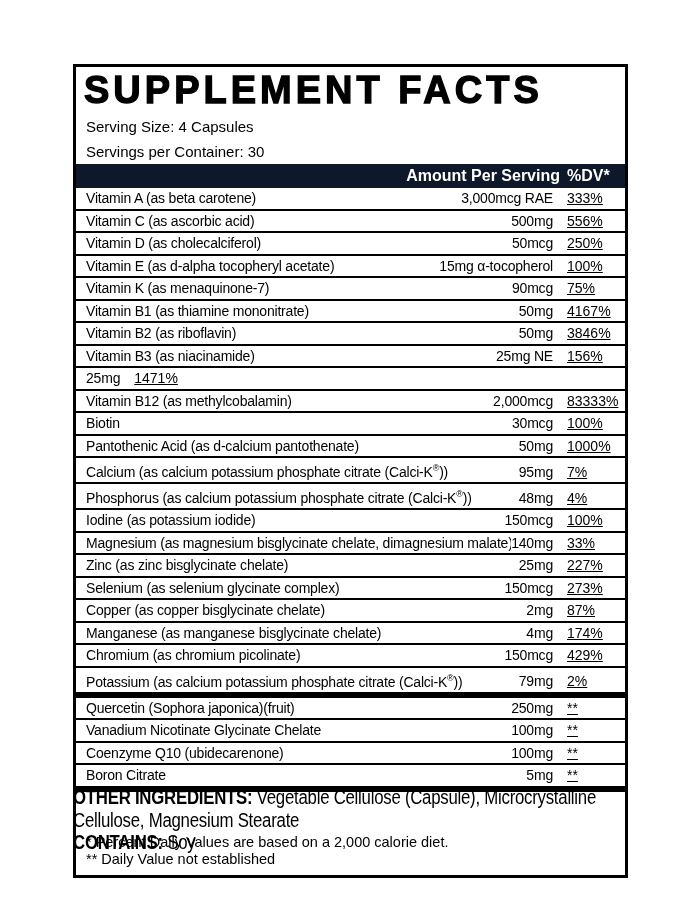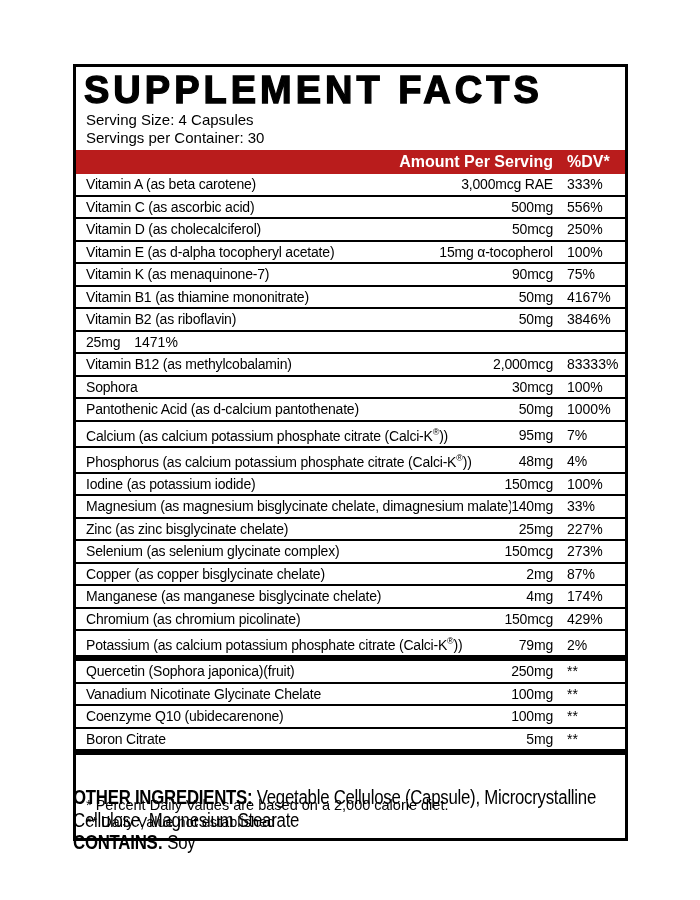--- a/index.html
+++ b/index.html
@@ -27,47 +27,48 @@
     letter-spacing: 4px;
     -webkit-text-stroke: 1.3px #000;
     line-height: 42px;
     padding: 2px 0 0 8px;
     white-space: nowrap;
   }
   .serving-line {
     font-size: 15px;
     line-height: 17.5px;
     padding-left: 10px;
+    margin-top: 7px;
   }
   .header-bar {
     margin-top: 4px;
-    background: #b91c1c;
+    background: #0f172a;
     color: #fff;
     height: 24px;
     display: flex;
     justify-content: flex-end;
     align-items: center;
     font-weight: bold;
     font-size: 16px;
     padding-right: 6px;
   }
-  .hdr-dv { width: 52px; margin-left: 14px; }
+  .hdr-dv { width: 52px; margin-left: 7px; }
 
   .row {
     display: flex;
     align-items: baseline;
     font-size: 14px;
     line-height: 18.5px;
     padding: 1px 6px 1px 10px;
     border-top: 2px solid #000;
   }
   .rows-group .row:first-child { border-top: none; }
   .row .name { flex: 1 1 auto; white-space: nowrap; overflow: hidden; letter-spacing: -0.2px; }
   .row .amt  { flex: 0 0 auto; white-space: nowrap; text-align: center; letter-spacing: -0.2px; }
-  .row .dv   { flex: 0 0 auto; width: 52px; margin-left: 14px; }
+  .row .dv   { flex: 0 0 auto; width: 52px; margin-left: 14px; text-decoration: underline; }
   .row sup { font-size: 9px; }
 
   .thick-bar { height: 6px; background: #000; }
 
   .footnotes {
     padding: 4px 10px 7px 10px;
     font-size: 14.5px;
     line-height: 17px;
     margin-top: 38px;
   }
@@ -131,30 +132,35 @@
           <span class="name">Vitamin B1 (as thiamine mononitrate)</span>
           <span class="amt">50mg</span>
           <span class="dv">4167%</span>
         </div>
         <div class="row">
           <span class="name">Vitamin B2 (as riboflavin)</span>
           <span class="amt">50mg</span>
           <span class="dv">3846%</span>
         </div>
         <div class="row">
+          <span class="name">Vitamin B3 (as niacinamide)</span>
+          <span class="amt">25mg NE</span>
+          <span class="dv">156%</span>
+        </div>
+        <div class="row">
           <span class="amt">25mg</span>
           <span class="dv">1471%</span>
         </div>
         <div class="row">
           <span class="name">Vitamin B12 (as methylcobalamin)</span>
           <span class="amt">2,000mcg</span>
           <span class="dv">83333%</span>
         </div>
         <div class="row">
-          <span class="name">Sophora</span>
+          <span class="name">Biotin</span>
           <span class="amt">30mcg</span>
           <span class="dv">100%</span>
         </div>
         <div class="row">
           <span class="name">Pantothenic Acid (as d-calcium pantothenate)</span>
           <span class="amt">50mg</span>
           <span class="dv">1000%</span>
         </div>
         <div class="row">
           <span class="name">Calcium (as calcium potassium phosphate citrate (Calci-K<sup>®</sup>))</span>

